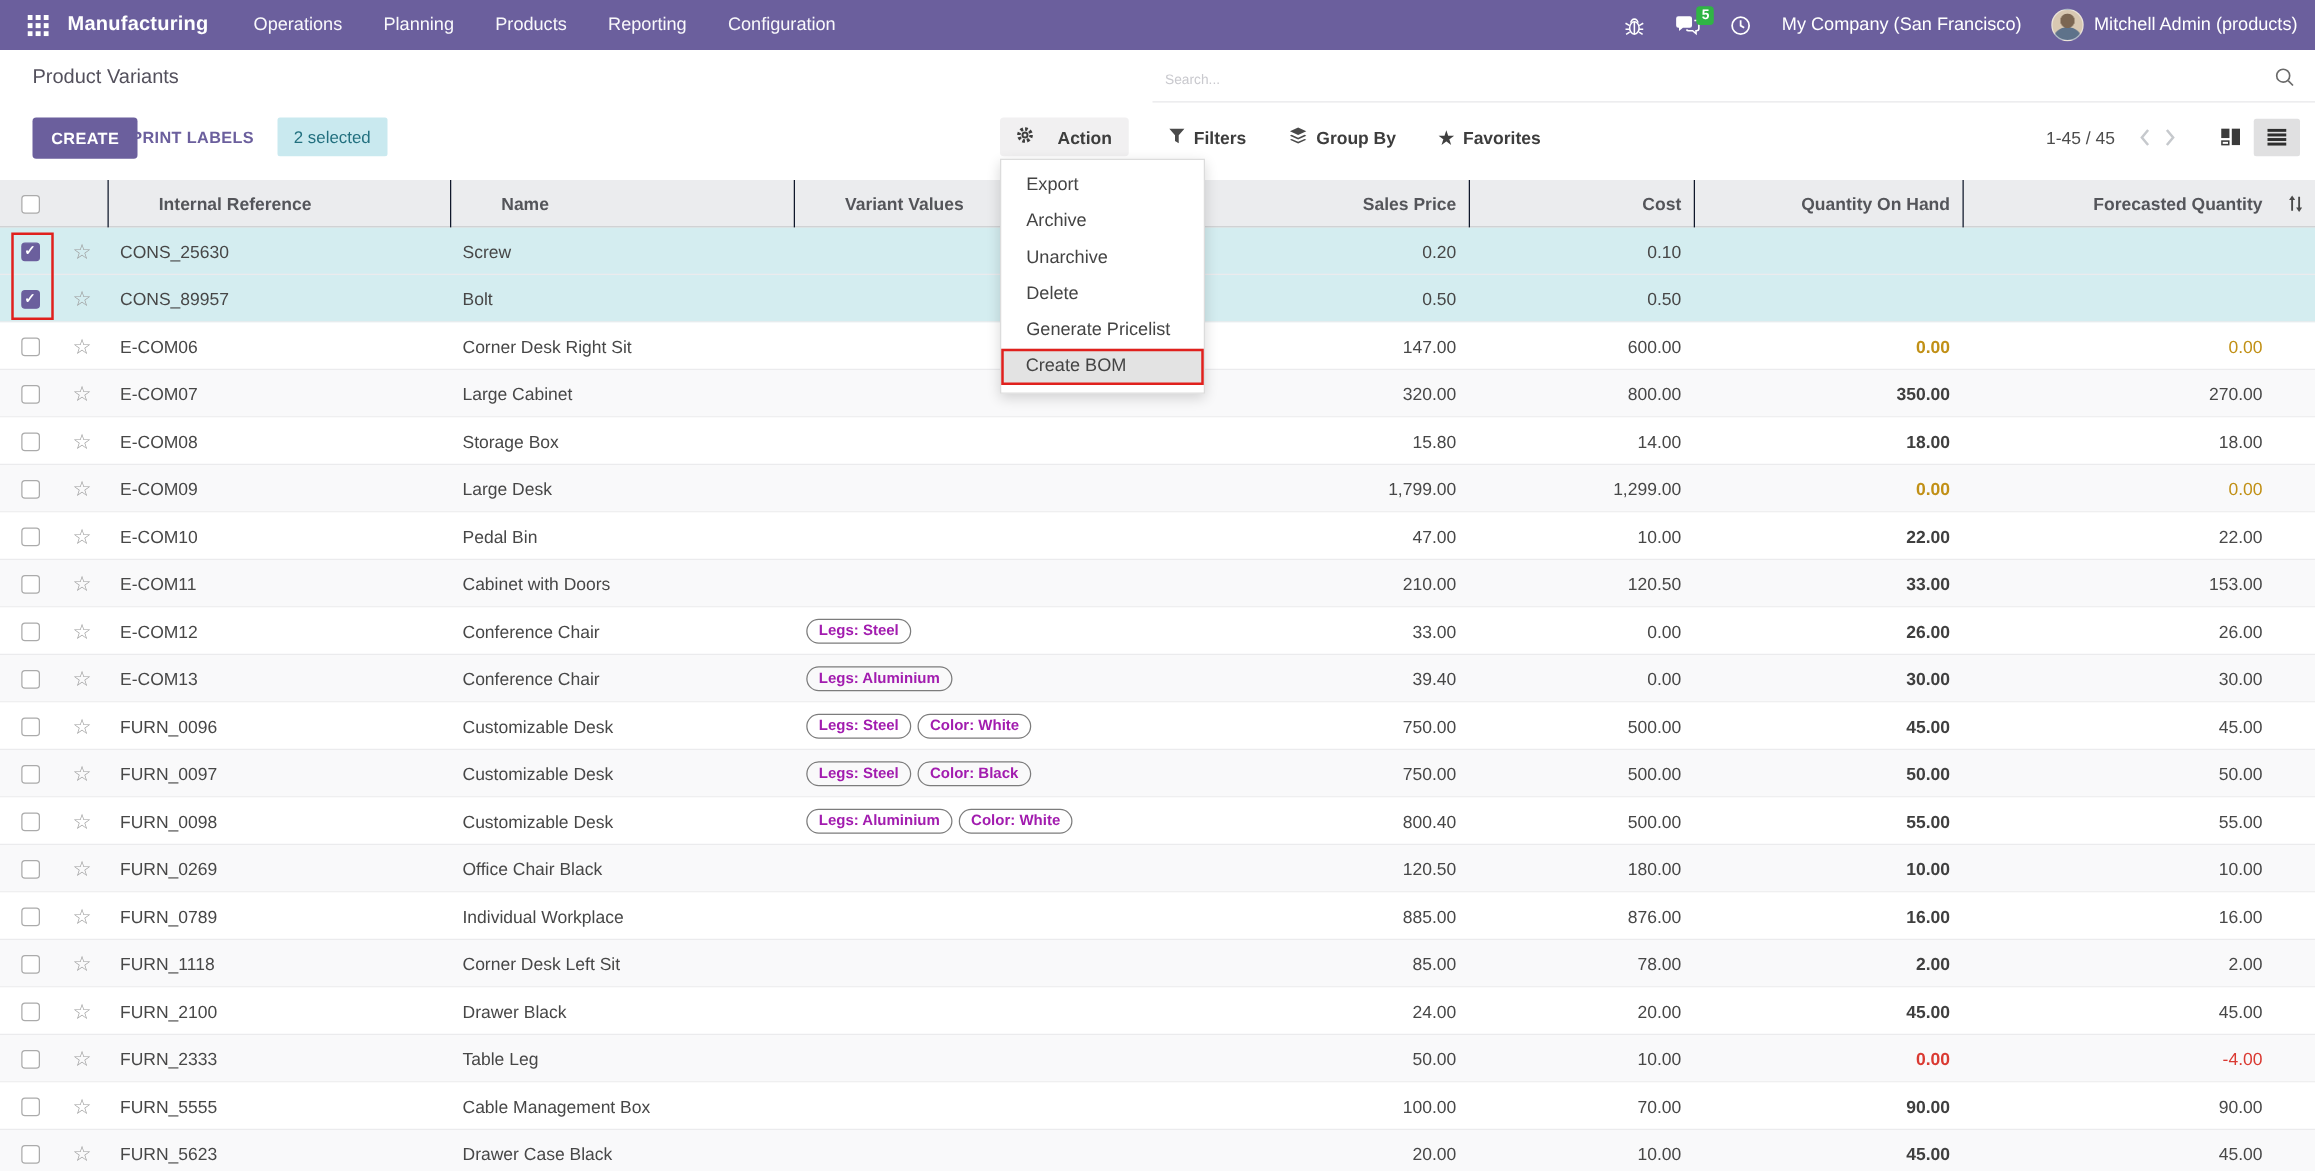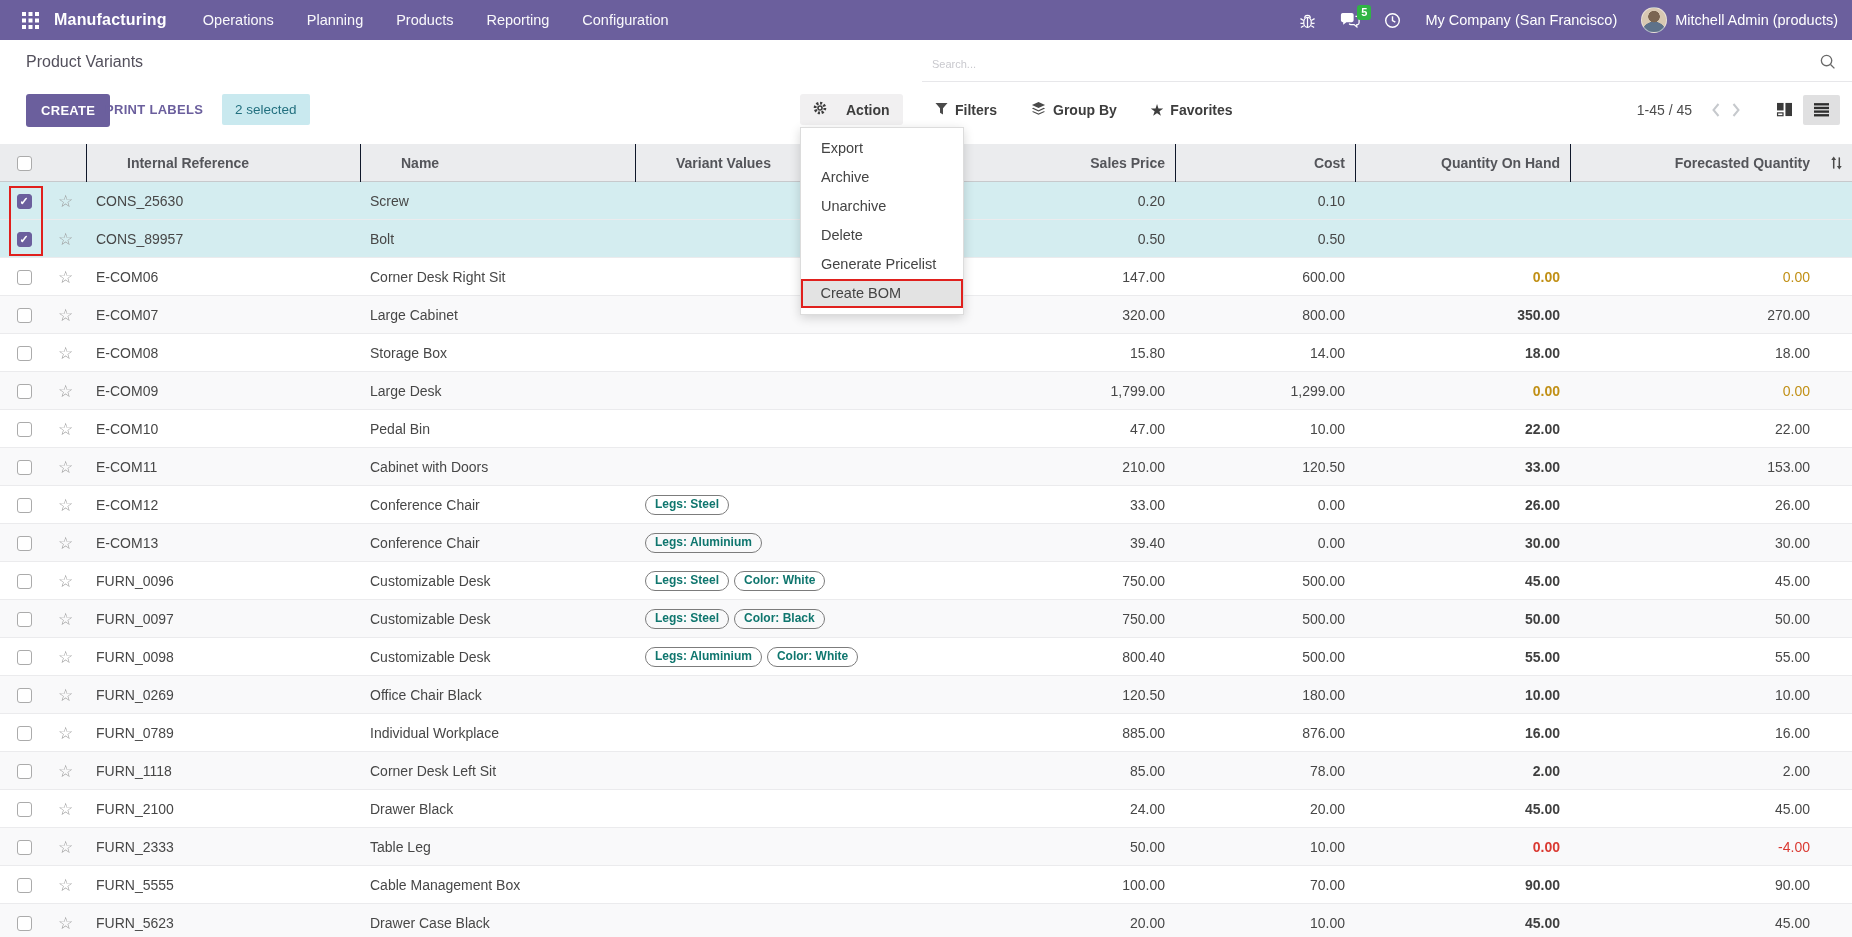--- a/index.html
+++ b/index.html
@@ -78,21 +78,21 @@
   .cb{width:15px; height:15px; border:1px solid #ababab; border-radius:3px; background:#fff;
       display:flex; align-items:center; justify-content:center; cursor:pointer;}
   .cb.checked{background:var(--accent); border-color:var(--accent);}
   .cb.checked::after{content:"\2713"; color:#fff; font-size:11px; font-weight:bold; line-height:1;}
   .star-icon{font-size:17px; color:#9a9a9a; cursor:pointer; line-height:1;}
   .c-qoh{font-weight:bold; color:#3f3f3f;}
   .c-fore{color:#484848;}
   .warning{color:var(--warning-value) !important;}
   .danger{color:var(--danger-value) !important;}
   .vbadge{display:inline-block; border:1px solid #7c7c7c; border-radius:11px; padding:1px 9px 2px;
-          font-size:12px; font-weight:bold; color:#0f766e; margin-right:5px; line-height:15px;}
+          font-size:12px; font-weight:bold; color:#a21caf; margin-right:5px; line-height:15px;}
 
   
   .dropdown{position:absolute; left:800px; top:127px; width:164px; background:#fff; z-index:50;
             border:1px solid #dcdcdc; box-shadow:0 3px 10px rgba(0,0,0,.16); padding:6px 0;}
   .dd-item{height:29px; line-height:29px; padding:0 20px; font-size:14.5px; color:#444; cursor:pointer; white-space:nowrap;}
   .dd-item.highlight{background:#e3e3e3; border:2.5px solid var(--annotation); line-height:24px; padding:0 17.5px;}
 
   
   .cb-annotation{position:absolute; left:9px; top:186px; width:34px; height:70px;
                  border:2.5px solid var(--annotation); z-index:60; pointer-events:none;}

